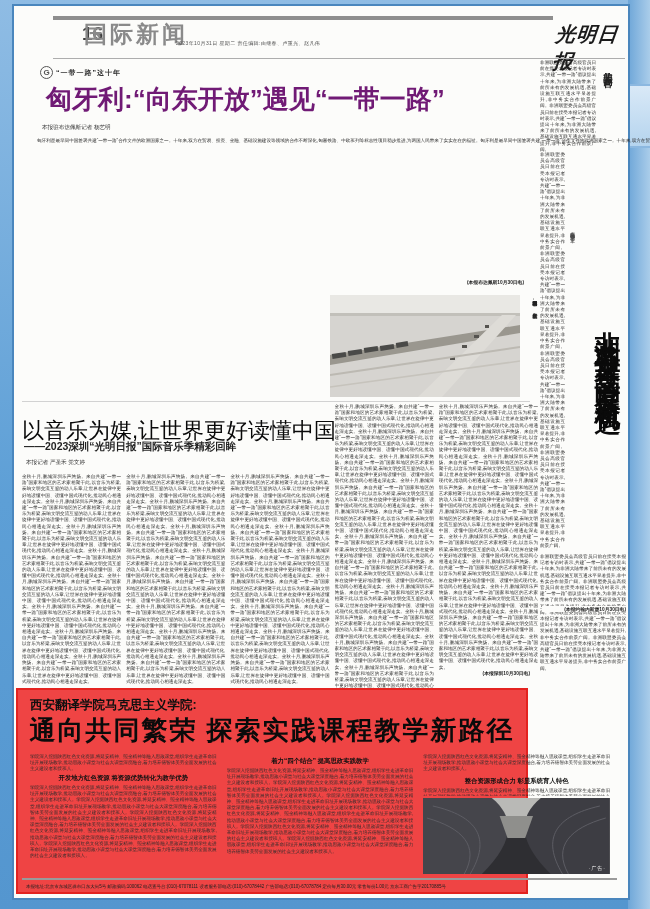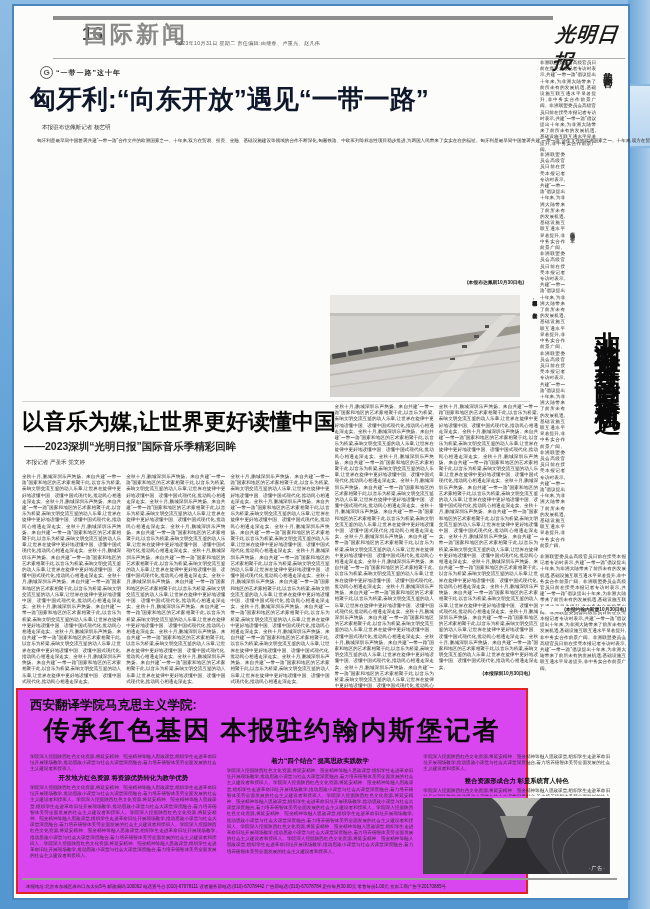--- a/index.html
+++ b/index.html
@@ -32,37 +32,37 @@
   .fill { font-size:4.6px; line-height:6.2px; color:#2c2c2c; text-align:justify;
     overflow:hidden; word-break:break-all; }
   .sh { font-size:6.4px; font-weight:700; color:#111; text-align:center; padding:3px 0 2px; flex:none; }
   .signoff { position:absolute; font-size:4.8px; font-weight:700; color:#222; text-align:right; }
   .byline { font-size:5.6px; color:#333; }
   
   .kicker { position:absolute; left:26px; top:60px; display:flex; align-items:center; gap:3px; }
   .g-mark { width:13px; height:13px; border:1.6px solid #555; border-radius:50%;
     font-size:8px; font-weight:700; color:#555; display:flex; align-items:center; justify-content:center; }
   .kicker-text { font-size:7px; font-weight:700; color:#333; letter-spacing:1px; }
-  .lead-headline { position:absolute; left:16px; top:76px; width:522px;
-    font-size:26px; font-weight:900; color:#0f172a; white-space:nowrap; }
+  .lead-headline { position:absolute; left:32px; top:76px; width:522px;
+    font-size:26px; font-weight:900; color:#701a75; white-space:nowrap; }
   .lead-byline { position:absolute; left:28px; top:118px; }
   .lead-cols { position:absolute; left:8px; top:132px; width:504px; height:258px;
     display:flex; gap:5px; }
   .col { flex:1; display:flex; flex-direction:column; overflow:hidden; }
   .col .grow { flex:1; }
   .h150 { height:150px; flex:none; }
   .lead-signoff { left:398px; top:273px; width:112px; }
   .lead-photo { position:absolute; left:316px; top:289px; width:190px; height:102px; }
   .lead-photo svg { display:block; width:100%; height:100%; }
   .lead-caption { position:absolute; left:508px; top:291px; height:98px; width:16px;
     writing-mode:vertical-rl; font-size:4.8px; line-height:7px; color:#222; }
   .lead-caption .credit { font-weight:700; margin-top:6px; }
   
   .music-rule { position:absolute; left:8px; top:395px; width:508px; height:1px; background:#d2d2d2; }
-  .music-headline { position:absolute; left:8px; top:401px; font-size:22px; font-weight:700;
+  .music-headline { position:absolute; left:8px; top:410px; font-size:22px; font-weight:400;
     color:#090909; white-space:nowrap; }
   .music-sub { position:absolute; left:10px; top:434px; font-size:10.5px; font-weight:700; color:#1f1f1f; }
   .music-byline { position:absolute; left:12px; top:453px; }
   .music-cols { position:absolute; left:8px; top:398px; width:516px; height:286px; display:flex; gap:5px; }
   .pt { padding-top:70px; }
   .music-signoff { left:412px; top:664px; width:104px; }
   
   .africa { position:absolute; left:526px; top:54px; width:86px; height:632px; }
   .africa-top { position:relative; height:92px; }
   .africa-top .fill { position:absolute; left:0; top:0; width:56px; height:92px; }
@@ -73,21 +73,21 @@
   .africa-byline { position:absolute; left:30px; top:76px; writing-mode:vertical-rl;
     font-size:4.6px; color:#444; letter-spacing:.5px; }
   .africa-headline { position:absolute; left:42px; top:0; width:44px; height:402px;
     writing-mode:vertical-rl; font-size:26px; font-weight:900; color:#0a0a0a;
     letter-spacing:6.5px; text-align:center; }
   .africa-bottom { position:relative; height:138px; }
   .africa-bottom .fill { height:138px; }
   .africa-signoff { right:0; top:546px; width:84px; background:#fcfcfa; }
   
   .adbox { position:absolute; left:2px; top:682px; width:512px; height:206px;
-    border:2.5px solid #e42320; background:#d946ef; }
+    border:2.5px solid #e42320; background:#ef4444; }
   .ad-org { position:absolute; left:12px; top:7px; font-size:12.5px; font-weight:900; color:#101010; }
   .ad-headline { position:absolute; left:0; top:23px; width:100%; text-align:center;
     font-size:26px; font-weight:900; color:#0b0b0b; letter-spacing:2px; white-space:nowrap; }
   .ad-cols { position:absolute; left:12px; top:64px; width:580px; height:122px; display:flex; gap:10px; }
   .ad-cols .col { overflow:visible; }
   .ad-photo { width:100%; height:76px; margin-top:2px; position:relative; flex:none; }
   .ad-photo svg { display:block; width:100%; height:100%; }
   .ad-mark { position:absolute; right:4px; bottom:3px; font-size:5px; color:#f2f2f2; letter-spacing:1px; }
   .ad-rule { position:absolute; left:4px; top:188px; width:595px; height:2px; background:#9a9a9a; }
   .ad-footer { position:absolute; left:8px; top:194px; width:595px; font-size:4.5px;
@@ -201,21 +201,21 @@
       <h2 class="africa-headline">非洲将迎来可喜的发展新机遇</h2>
     </div>
     <div class="africa-bottom">
       <div class="fill">非洲联盟委员会高级官员日前在接受本报记者专访时表示,共建“一带一路”倡议提出十年来,为非洲大陆带来了前所未有的发展机遇,基础设施互联互通水平显著提升,非中务实合作前景广阔。非洲联盟委员会高级官员日前在接受本报记者专访时表示,共建“一带一路”倡议提出十年来,为非洲大陆带来了前所未有的发展机遇,基础设施互联互通水平显著提升,非中务实合作前景广阔。非洲联盟委员会高级官员日前在接受本报记者专访时表示,共建“一带一路”倡议提出十年来,为非洲大陆带来了前所未有的发展机遇,基础设施互联互通水平显著提升,非中务实合作前景广阔。非洲联盟委员会高级官员日前在接受本报记者专访时表示,共建“一带一路”倡议提出十年来,为非洲大陆带来了前所未有的发展机遇,基础设施互联互通水平显著提升,非中务实合作前景广阔。</div>
     </div>
     <div class="signoff africa-signoff">(本报约翰内斯堡10月30日电)</div>
   </div>
 
   <div class="adbox">
     <div class="ad-org">西安翻译学院马克思主义学院:</div>
-    <div class="ad-headline">传承红色基因 本报驻约翰内斯堡记者</div>
+    <div class="ad-headline">通向共同繁荣 探索实践课程教学新路径</div>
     <div class="ad-cols">
       <div class="col">
         <div class="fill" style="height:17px">学院深入挖掘陕西红色文化资源,将延安精神、照金精神等融入思政课堂,组织学生走进革命旧址开展现场教学,推动思政小课堂与社会大课堂深度融合,着力培养德智体美劳全面发展的社会主义建设者和接班人。</div>
         <h4 class="sh">开发地方红色资源 将资源优势转化为教学优势</h4>
         <div class="fill grow">学院深入挖掘陕西红色文化资源,将延安精神、照金精神等融入思政课堂,组织学生走进革命旧址开展现场教学,推动思政小课堂与社会大课堂深度融合,着力培养德智体美劳全面发展的社会主义建设者和接班人。学院深入挖掘陕西红色文化资源,将延安精神、照金精神等融入思政课堂,组织学生走进革命旧址开展现场教学,推动思政小课堂与社会大课堂深度融合,着力培养德智体美劳全面发展的社会主义建设者和接班人。学院深入挖掘陕西红色文化资源,将延安精神、照金精神等融入思政课堂,组织学生走进革命旧址开展现场教学,推动思政小课堂与社会大课堂深度融合,着力培养德智体美劳全面发展的社会主义建设者和接班人。学院深入挖掘陕西红色文化资源,将延安精神、照金精神等融入思政课堂,组织学生走进革命旧址开展现场教学,推动思政小课堂与社会大课堂深度融合,着力培养德智体美劳全面发展的社会主义建设者和接班人。学院深入挖掘陕西红色文化资源,将延安精神、照金精神等融入思政课堂,组织学生走进革命旧址开展现场教学,推动思政小课堂与社会大课堂深度融合,着力培养德智体美劳全面发展的社会主义建设者和接班人。</div>
       </div>
       <div class="col">
         <h4 class="sh">着力“四个结合” 提高思政实践教学</h4>
         <div class="fill grow">学院深入挖掘陕西红色文化资源,将延安精神、照金精神等融入思政课堂,组织学生走进革命旧址开展现场教学,推动思政小课堂与社会大课堂深度融合,着力培养德智体美劳全面发展的社会主义建设者和接班人。学院深入挖掘陕西红色文化资源,将延安精神、照金精神等融入思政课堂,组织学生走进革命旧址开展现场教学,推动思政小课堂与社会大课堂深度融合,着力培养德智体美劳全面发展的社会主义建设者和接班人。学院深入挖掘陕西红色文化资源,将延安精神、照金精神等融入思政课堂,组织学生走进革命旧址开展现场教学,推动思政小课堂与社会大课堂深度融合,着力培养德智体美劳全面发展的社会主义建设者和接班人。学院深入挖掘陕西红色文化资源,将延安精神、照金精神等融入思政课堂,组织学生走进革命旧址开展现场教学,推动思政小课堂与社会大课堂深度融合,着力培养德智体美劳全面发展的社会主义建设者和接班人。学院深入挖掘陕西红色文化资源,将延安精神、照金精神等融入思政课堂,组织学生走进革命旧址开展现场教学,推动思政小课堂与社会大课堂深度融合,着力培养德智体美劳全面发展的社会主义建设者和接班人。学院深入挖掘陕西红色文化资源,将延安精神、照金精神等融入思政课堂,组织学生走进革命旧址开展现场教学,推动思政小课堂与社会大课堂深度融合,着力培养德智体美劳全面发展的社会主义建设者和接班人。</div>
       </div>

